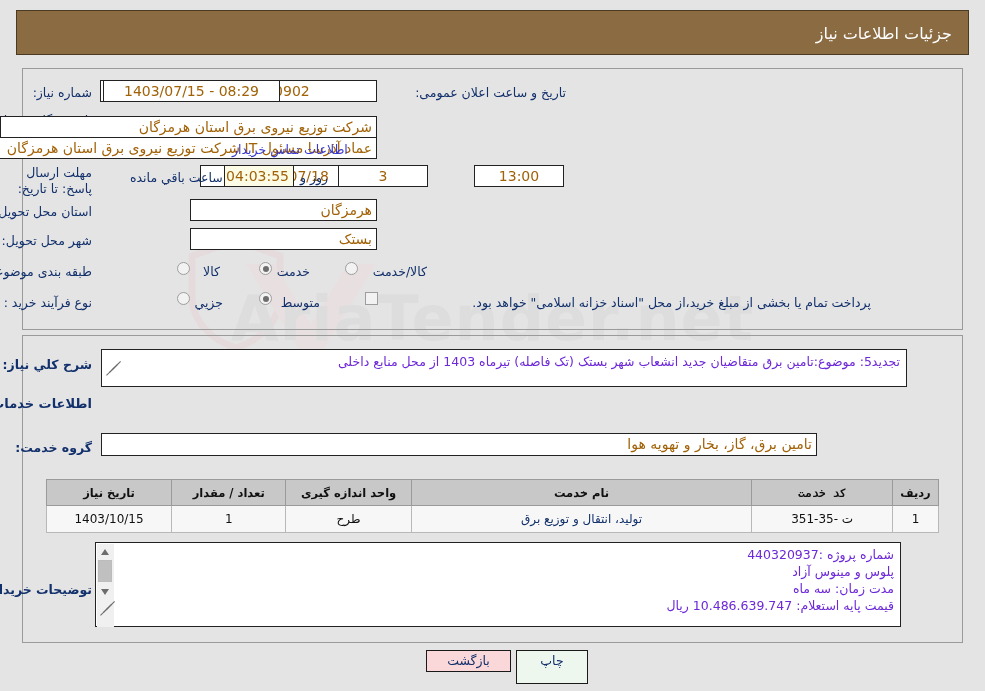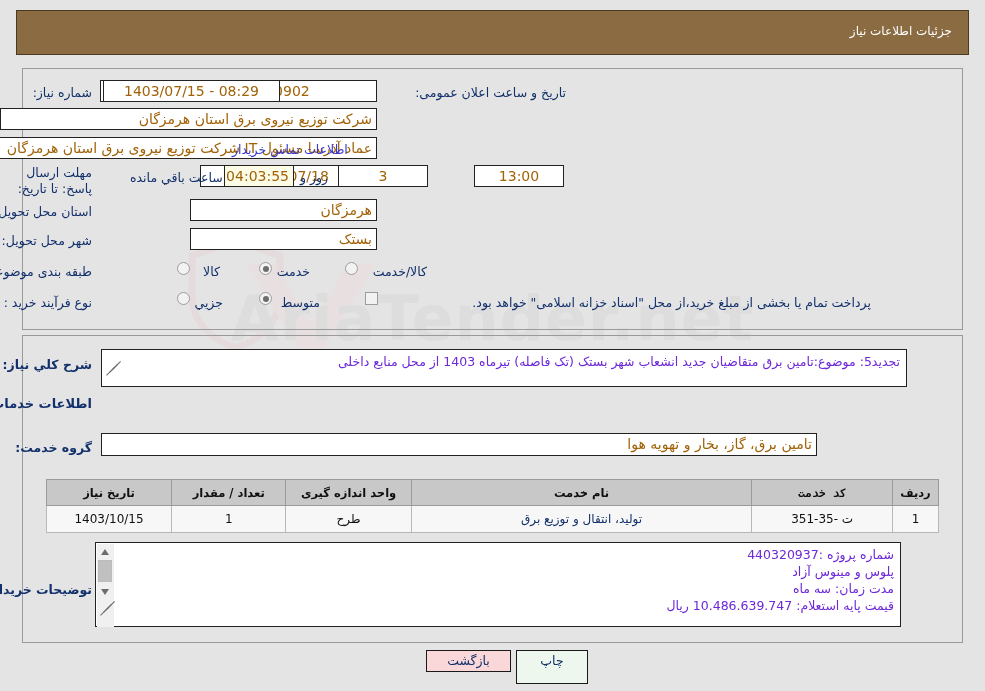--- a/index.html
+++ b/index.html
@@ -52,21 +52,21 @@
 
   
   .title-bar {
     position: absolute;
     left: 16px; top: 10px;
     width: 953px; height: 45px;
     background: #8a6b42;
     border: 1px solid #4a3a22;
     box-sizing: border-box;
     color: #ffffff;
-    font-size: 12px;
+    font-size: 16px;
     text-align: right;
     padding: 13px 16px 0 0;
     box-sizing: border-box;
     z-index: 3;
   }
 
   
   .panel {
     position: absolute;
     border: 1px solid #9a9a9a;
@@ -271,21 +271,21 @@
 
   <div class="panel" id="panel-top"></div>
 
   <div class="lbl" style="right:893px; top:85px;">شماره نیاز:</div>
   <div class="fld center" style="right:608px; top:80px; width:277px; height:22px; line-height:20px;">1103004106000902</div>
 
   <div class="lbl" style="right:419px; top:85px;">تاریخ و ساعت اعلان عمومی:</div>
   <div class="fld center" style="right:703px; top:80px; width:177px; height:22px; line-height:20px; right:auto; left:103px;">08:29 - 1403/07/15</div>
 
   <div class="lbl" style="right:893px; top:113px;">نام دستگاه خریدار:</div>
-  <div class="fld right" style="right:608px; top:108px; width:377px; height:22px; line-height:20px;">شرکت توزیع نیروی برق استان هرمزگان</div>
+  <div class="fld right" style="right:608px; top:116px; width:377px; height:22px; line-height:20px;">شرکت توزیع نیروی برق استان هرمزگان</div>
 
   <div class="lbl" style="right:893px; top:142px;">ایجاد کننده درخواست:</div>
   <div class="fld right" style="right:608px; top:137px; width:432px; height:22px; line-height:20px;">عماد آذرسا مسئول IT شرکت توزیع نیروی برق استان هرمزگان</div>
   <div class="blue-link" style="left:232px; top:142px;">اطلاعات تماس خریدار</div>
 
   <div class="lbl" style="right:893px; top:165px; text-align:right; line-height:16px; width:90px; white-space:normal;">مهلت ارسال پاسخ: تا تاریخ:</div>
   <div class="fld center" style="right:608px; top:165px; width:177px; height:22px; line-height:20px;">1403/07/18</div>
   <div class="lbl" style="right:564px; top:170px;">ساعت</div>
   <div class="fld center" style="left:474px; top:165px; width:90px; height:22px; line-height:20px;">13:00</div>
   <div class="fld center" style="left:338px; top:165px; width:90px; height:22px; line-height:20px;">3</div>

